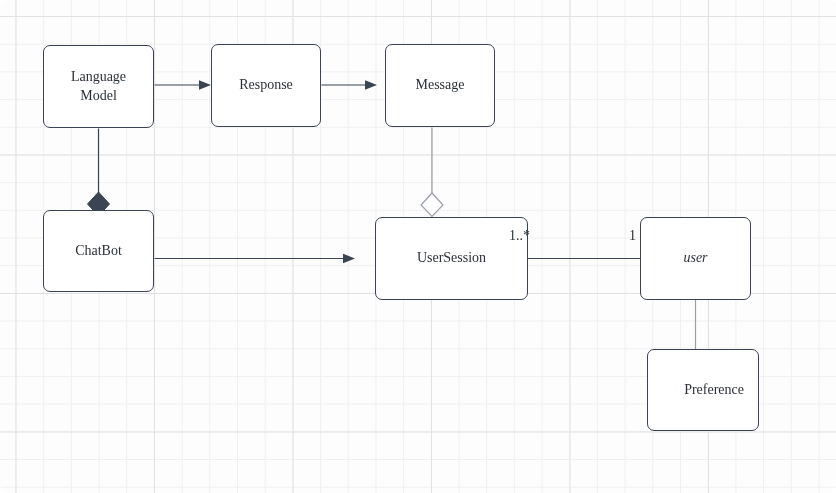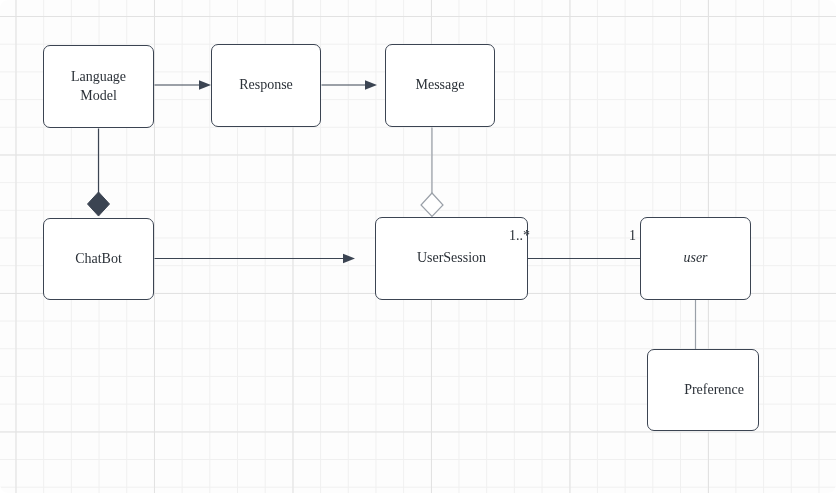--- a/index.html
+++ b/index.html
@@ -69,21 +69,21 @@
     font-size: 14px;
     color: var(--text-color);
     white-space: nowrap;
   }
   .edge-label.right-align { text-align: right; }
 
   
   #n-language-model { left: 43px;  top: 45px;  width: 111px; height: 83px; }
   #n-response       { left: 211px; top: 44px;  width: 110px; height: 83px; }
   #n-message        { left: 385px; top: 44px;  width: 110px; height: 83px; }
-  #n-chatbot        { left: 43px;  top: 218px; width: 111px; height: 82px; }
+  #n-chatbot        { left: 43px;  top: 210px; width: 111px; height: 82px; }
   #n-user-session   { left: 375px; top: 217px; width: 153px; height: 83px; text-align: center; }
   #n-user           { left: 640px; top: 217px; width: 111px; height: 83px; font-style: italic; }
   #n-preference     { left: 647px; top: 349px; width: 112px; height: 82px; justify-content: flex-end; }
 
   #lbl-many { left: 509px; top: 228px; }
   #lbl-one  { left: 612px; top: 228px; width: 24px; }
 </style>
 </head>
 <body>
 

